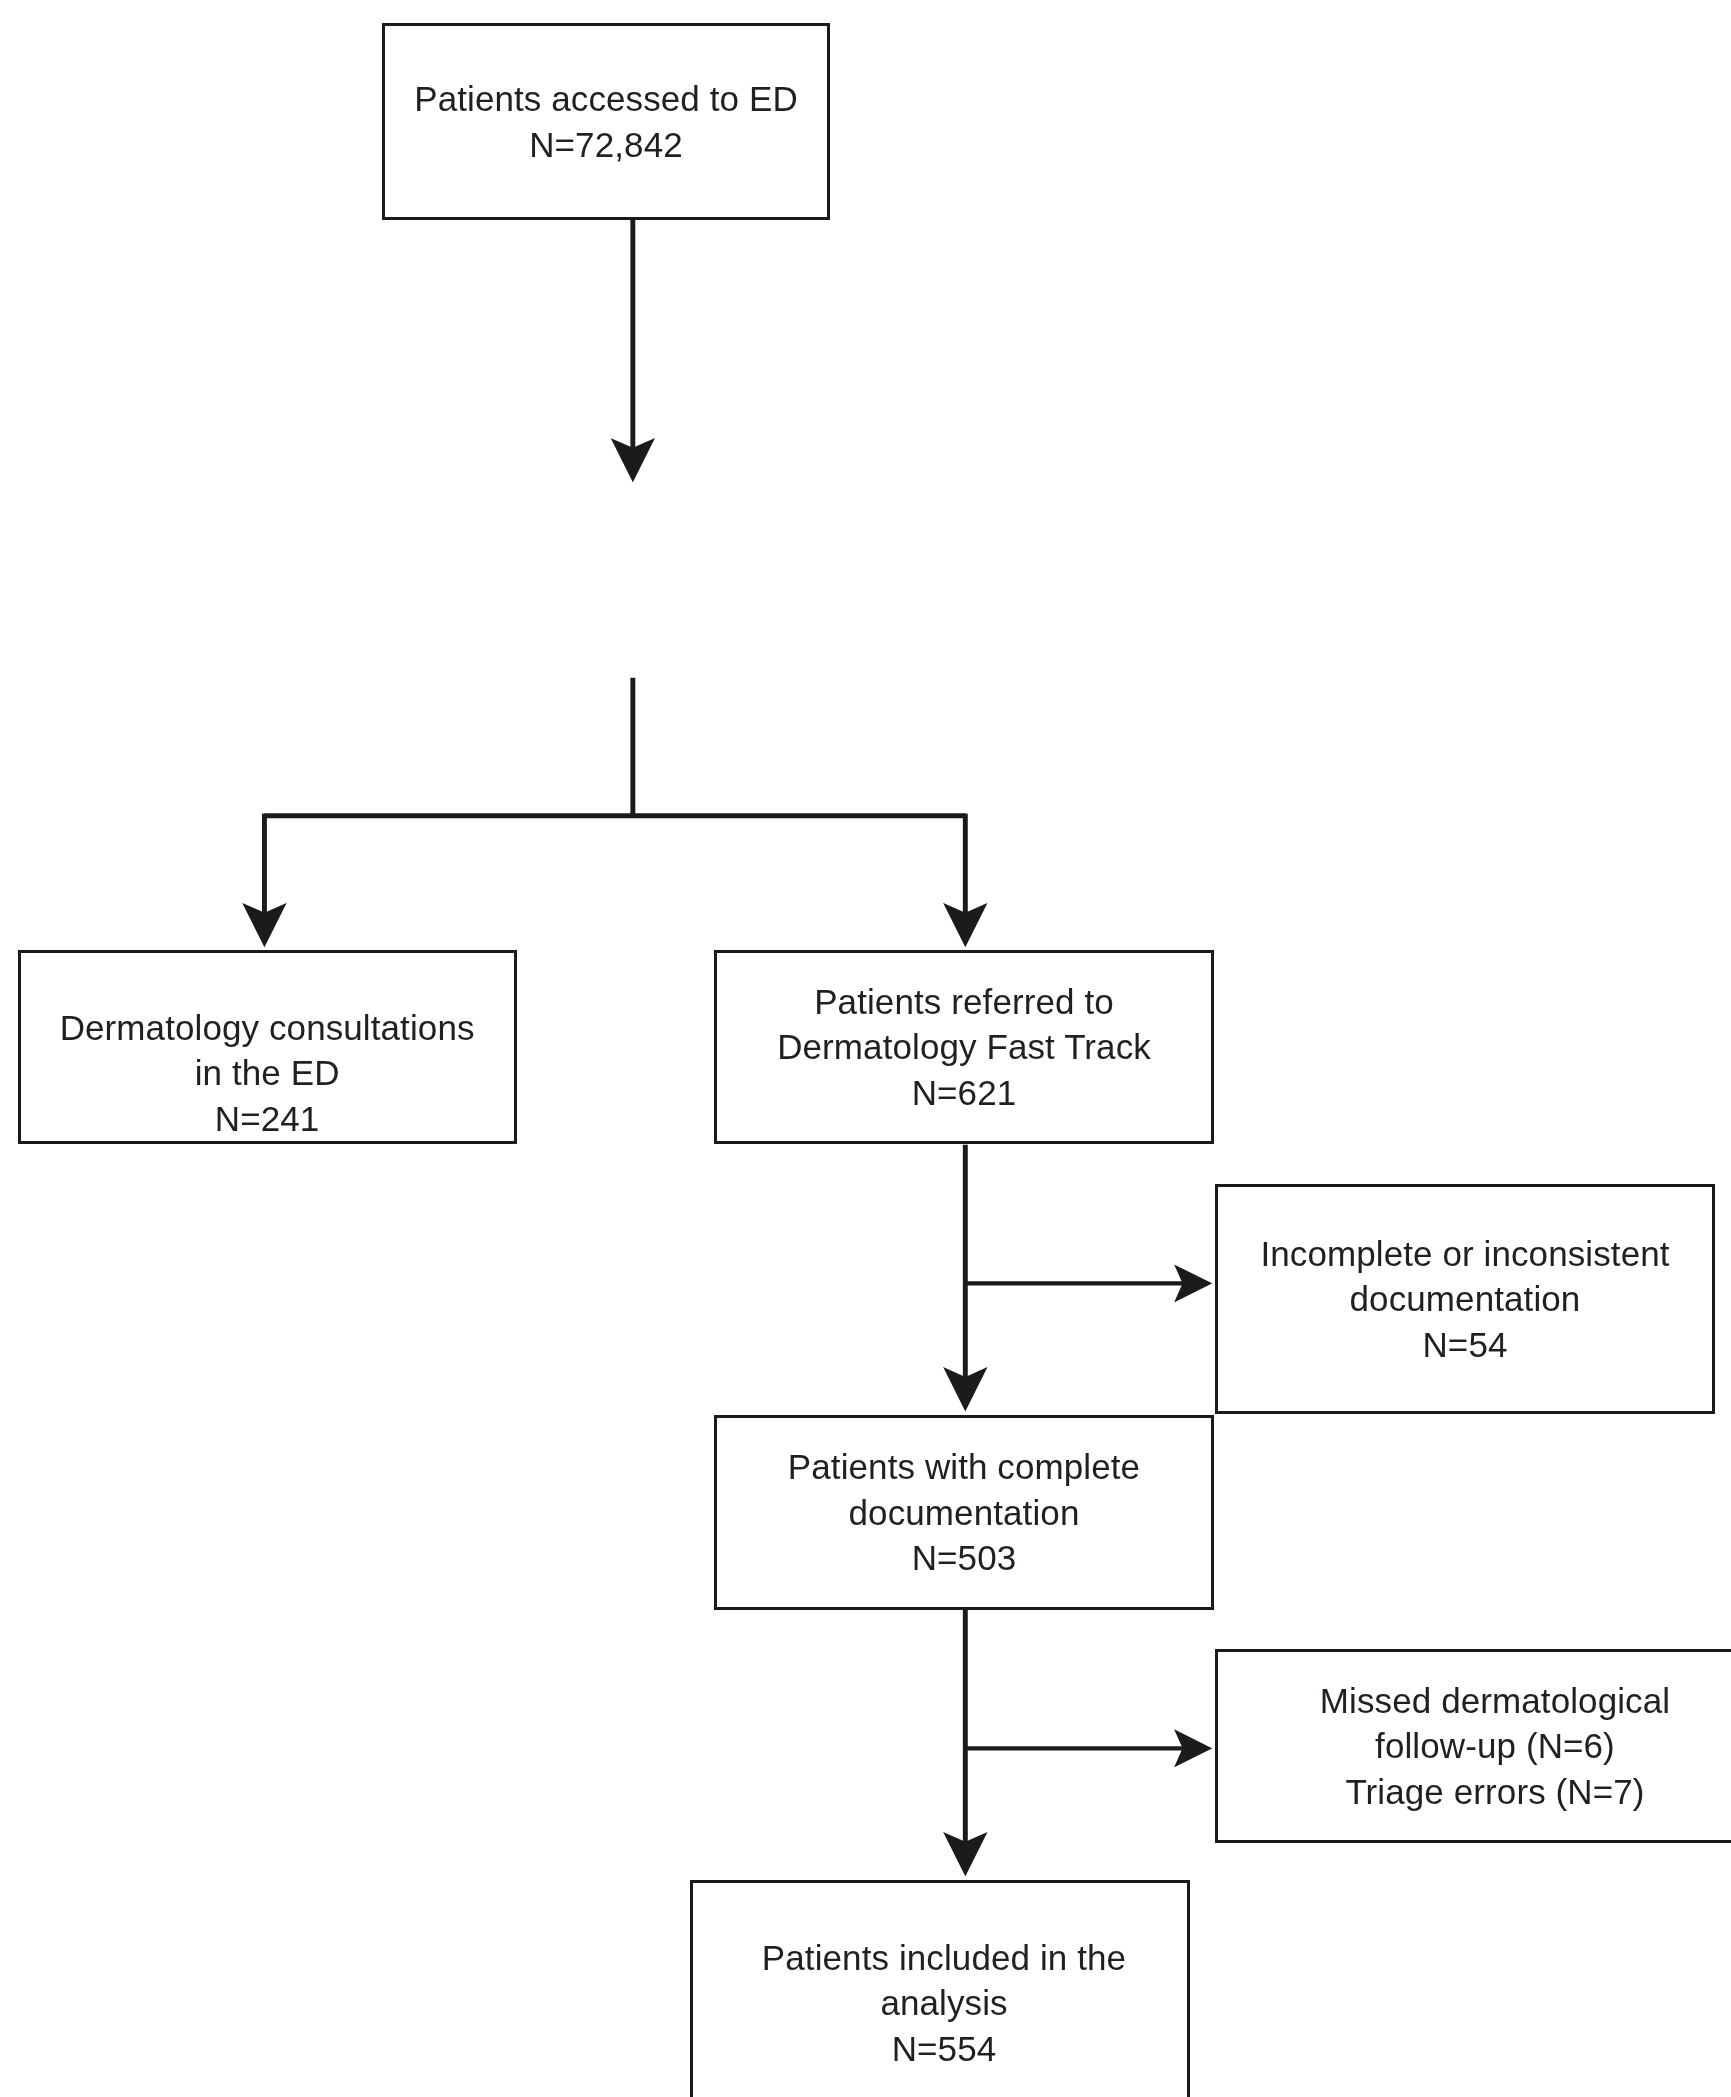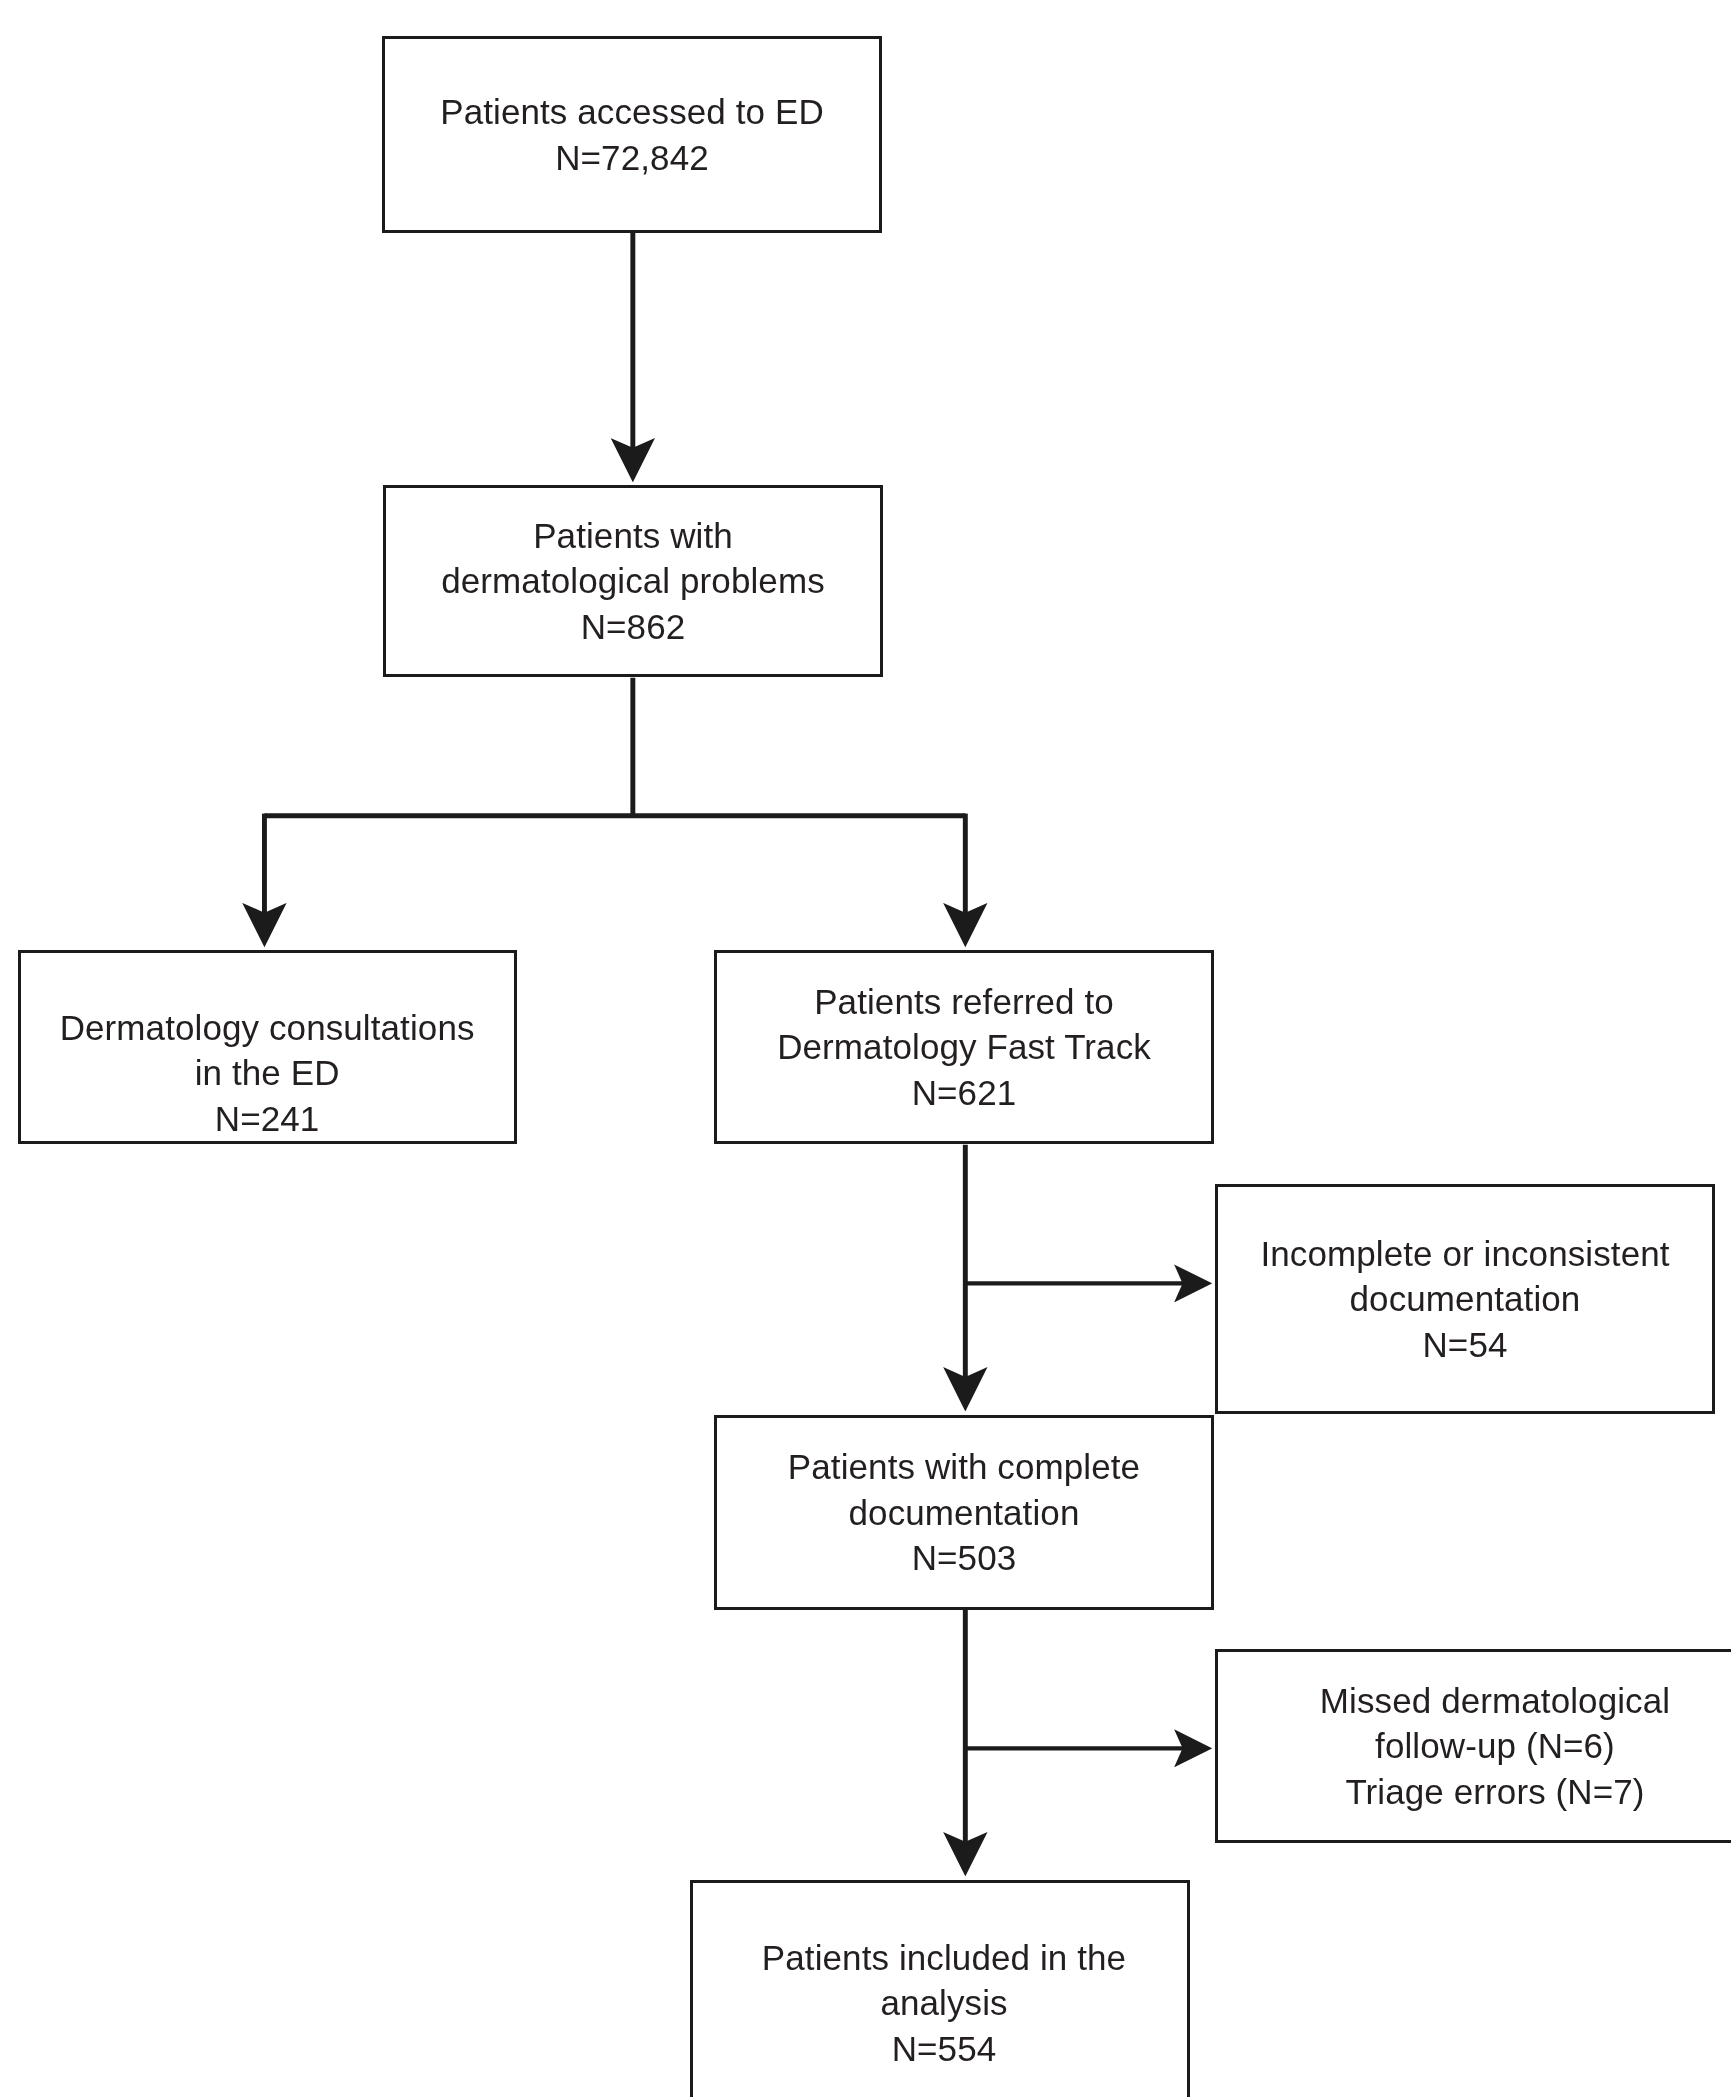--- a/index.html
+++ b/index.html
@@ -66,30 +66,25 @@
 
     <line x1="1370" y1="1625" x2="1370" y2="1994" stroke="#1b1b1b" stroke-width="7" marker-end="url(#arrowhead)"></line>
 
     <line x1="1370" y1="1822" x2="1712" y2="1822" stroke="#1b1b1b" stroke-width="6" marker-end="url(#arrowhead)"></line>
 
     <line x1="1370" y1="2285" x2="1370" y2="2654" stroke="#1b1b1b" stroke-width="7" marker-end="url(#arrowhead)"></line>
 
     <line x1="1370" y1="2482" x2="1712" y2="2482" stroke="#1b1b1b" stroke-width="6" marker-end="url(#arrowhead)"></line>
   </svg>
 
-  <div class="node" style="left:382px; top:36px; width:500px; height:197px;">
+  <div class="node" style="left:382px; top:23px; width:448px; height:197px;">
     <div class="node-text">Patients accessed to ED
 N=72,842</div>
   </div>
 
-  <div class="node" style="left:383px; top:485px; width:500px; height:192px;">
-    <div class="node-text">Patients with
-dermatological problems
-N=862</div>
-  </div>
 
   <div class="node" style="left:17.6px; top:950px; width:499px; height:194px;align-items:flex-end;">
     <div class="node-text">Dermatology consultations
 in the ED
 N=241</div>
   </div>
 
   <div class="node" style="left:714px; top:950px; width:500px; height:194px;">
     <div class="node-text">Patients referred to
 Dermatology Fast Track

